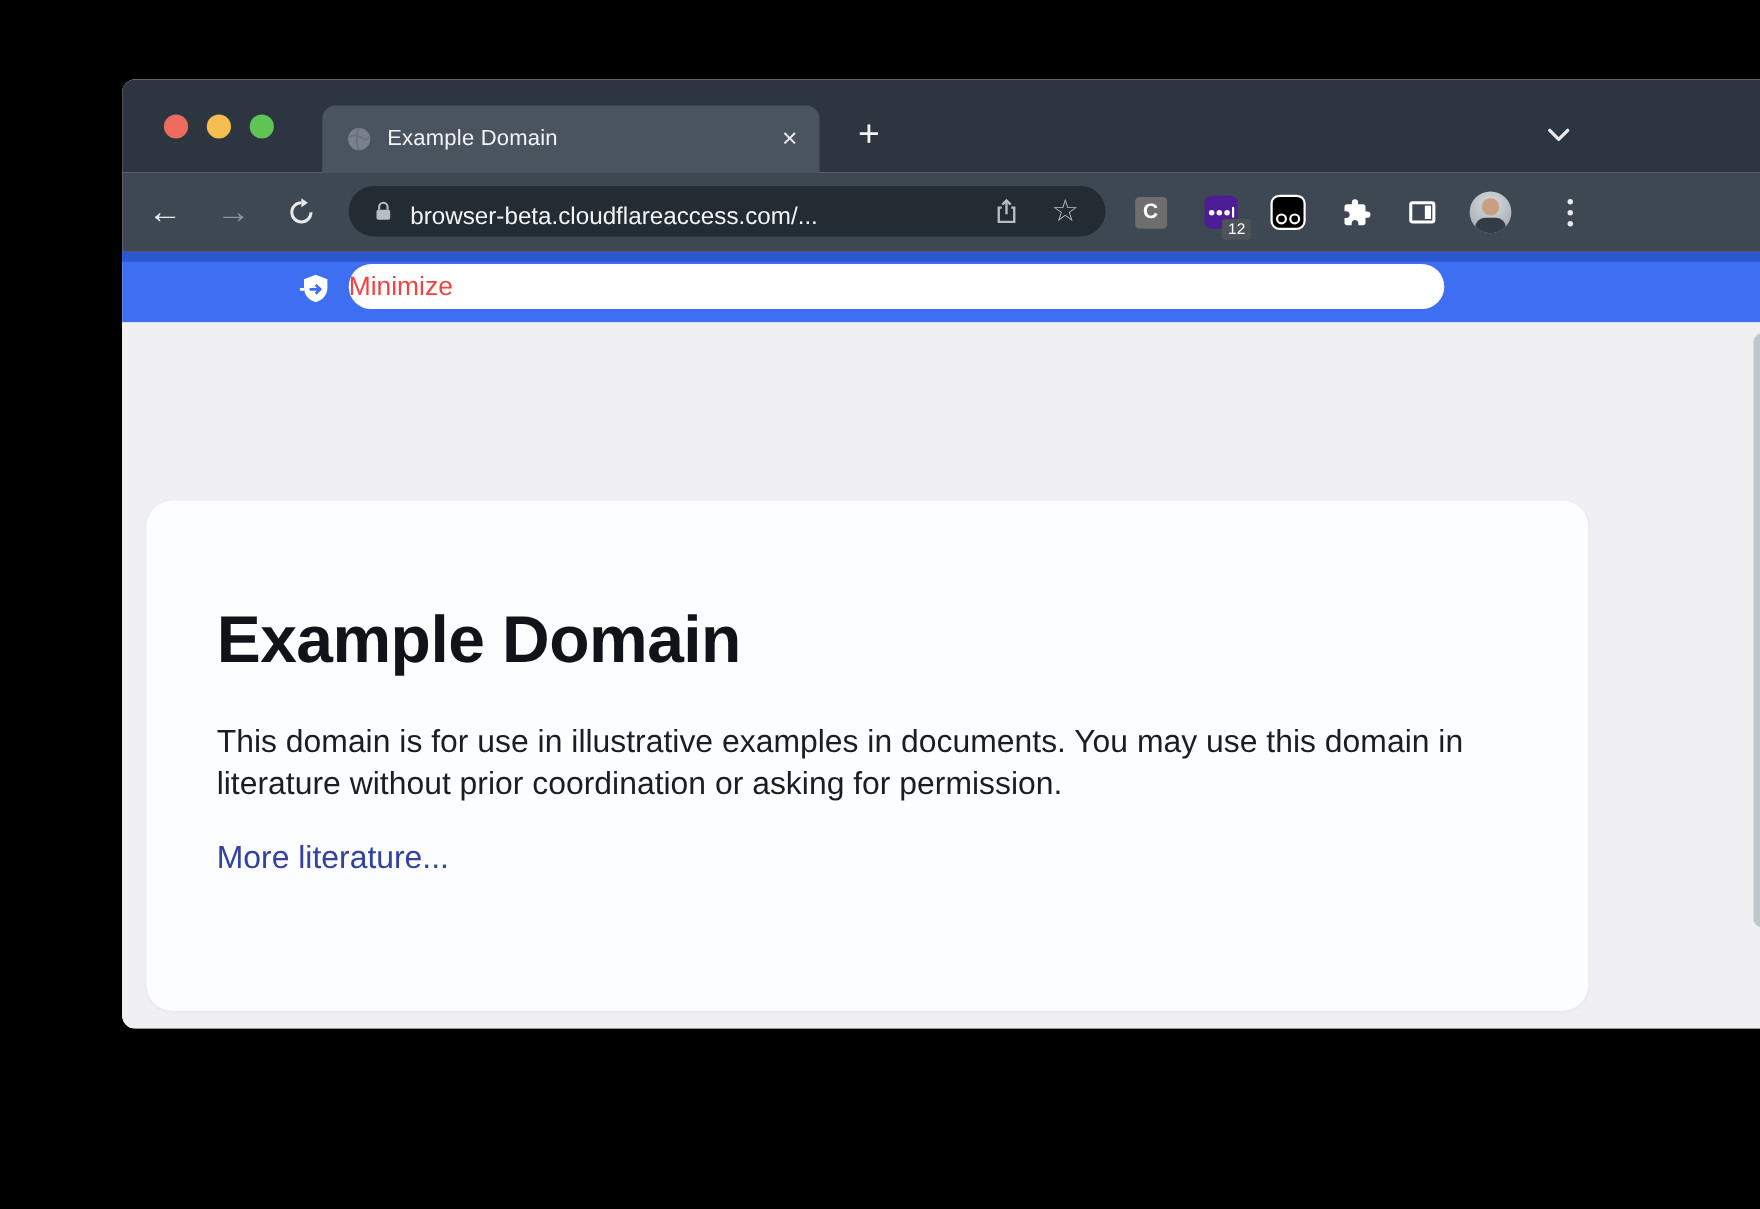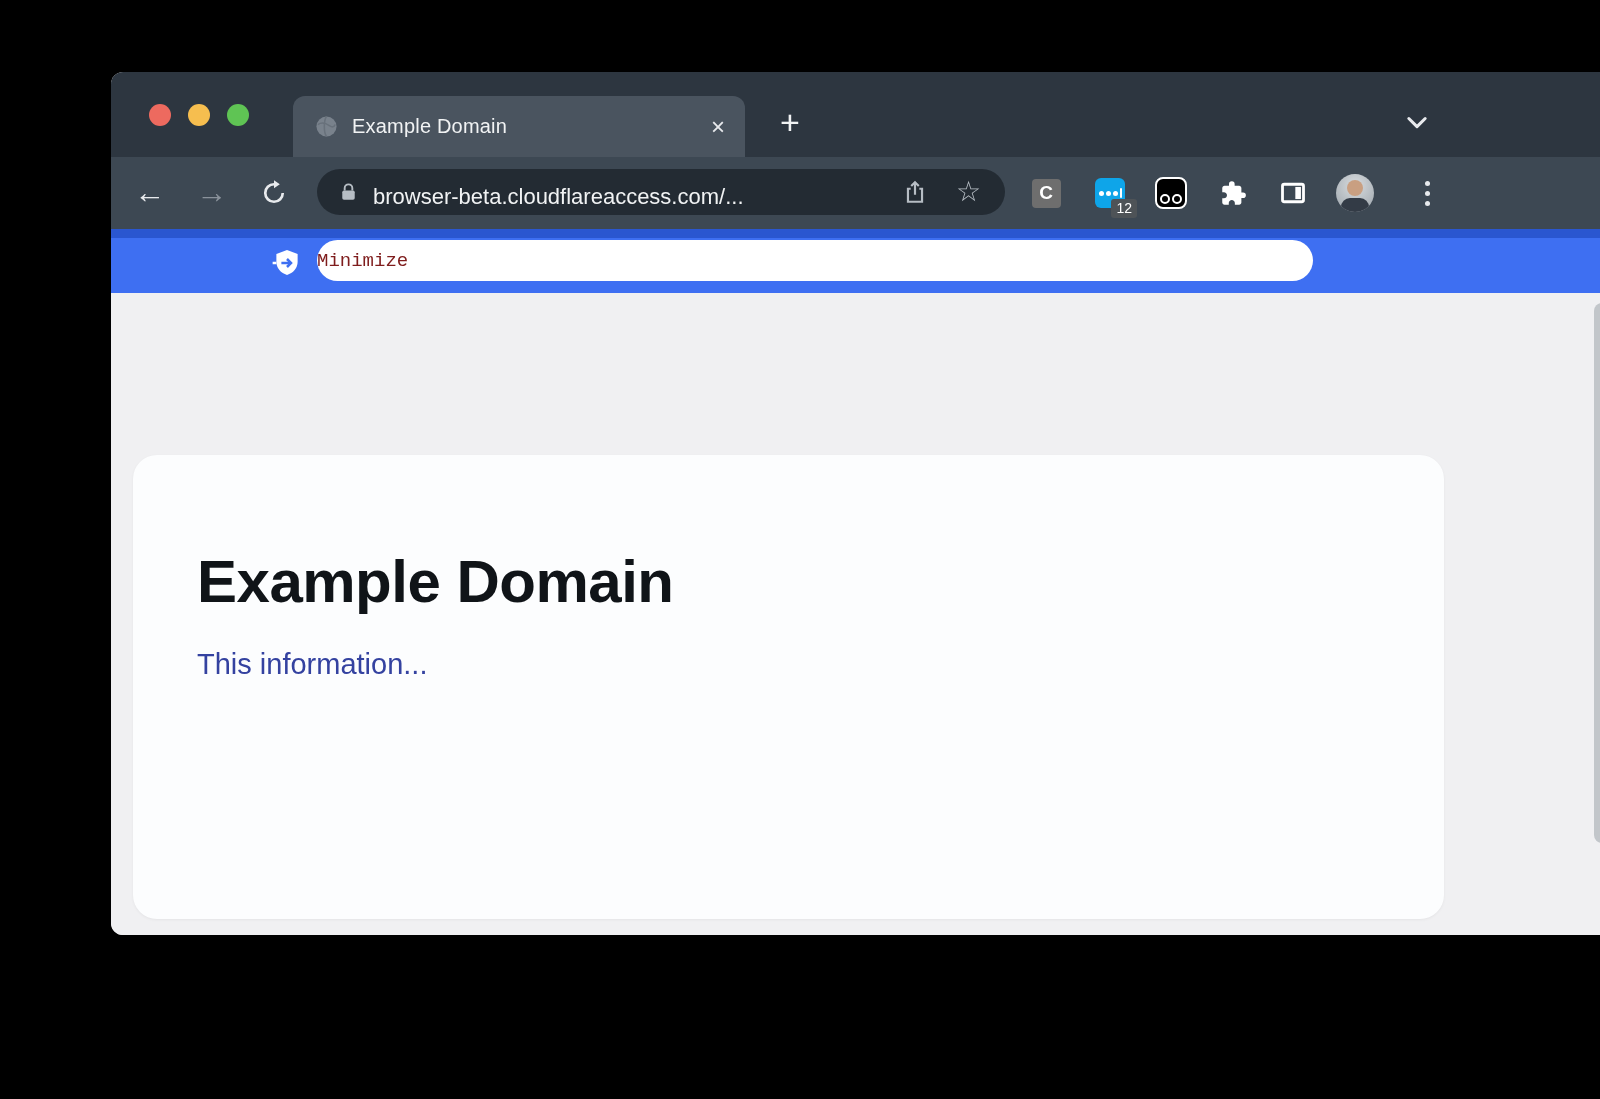--- a/index.html
+++ b/index.html
@@ -36,21 +36,21 @@
              border-radius:23px; background:#232b33; display:flex; align-items:center; }
   .lockwrap { margin-left:20px; display:flex; }
   .urltext { margin-left:13px; font-size:22px; color:#f1f3f4; flex:1; white-space:nowrap; overflow:hidden;margin-top:10px; }
   .sharewrap { margin-right:28px; display:flex; }
   .star { margin-right:24px; font-size:28px; color:#b7bec5; line-height:1; }
   .extbox { position:absolute; top:16px; width:40px; height:40px; display:flex;
             align-items:center; justify-content:center; }
   .ext-c-inner { width:29px; height:29px; background:#6e6e6e; border-radius:4px;
                  color:#fff; font-weight:bold; font-size:19px; display:flex;
                  align-items:center; justify-content:center; }
-  .lp { position:relative; width:30px; height:30px; background:#0ea5e9; border-radius:6px;
+  .lp { position:relative; width:30px; height:30px; background:#4c1d95; border-radius:6px;
         display:flex; align-items:center; justify-content:center; gap:2px; }
   .lp i { width:5px; height:5px; background:#fff; border-radius:50%; }
   .lp b { width:2px; height:10px; background:#fff; border-radius:1px; }
   .lp-badge { position:absolute; right:-12px; bottom:-10px; background:#4e5357; color:#fff;
               font-size:14px; padding:1px 5px; border-radius:3px; line-height:17px; }
   .oo { width:32px; height:32px; background:#000; border:2px solid #fff; border-radius:8px;
         display:flex; align-items:flex-end; justify-content:center; gap:2px; padding-bottom:3px; }
   .oo i { width:10px; height:10px; border:2.5px solid #fff; border-radius:50%; background:#000; }
   .avatar { position:relative; width:38px; height:38px; border-radius:50%; overflow:hidden;
             background:radial-gradient(circle at 50% 30%, #d8dcdf, #9aa2a9); }
@@ -61,21 +61,21 @@
   .menudots { display:flex; flex-direction:column; gap:5px; align-items:center; }
   .menudots i { width:5px; height:5px; background:#e8eaed; border-radius:50%; }
 
   
   .bluebar { position:relative; height:64px; background:#3e6ff2; }
   .bluestrip { position:absolute; top:0; left:0; right:0; height:9px; background:#2a56d0; }
   .shieldwrap { position:absolute; left:161px; top:19px; display:flex; }
   .innerpill { position:absolute; left:206px; top:11px; width:996px; height:41px;
                background:#fff; border-radius:21px; display:flex; align-items:center; }
   .inner-url { margin-left:21px; font-size:21px; color:#111; flex:1; }
-  .minimize { margin-right:22px; font-size:19px; color:#7f1d1d;font-family:Liberation Mono, monospace; }
+  .minimize { margin-right:22px; font-size:24px; color:#ef4444; }
 
   
   .content { position:relative; height:642px; background:#f0f0f2; }
   .card { position:absolute; left:22px; top:162px; width:1311px; height:464px;
           background:#fcfdfe; border-radius:24px; box-shadow:0 1px 3px rgba(0,0,0,.05);
           padding:92px 80px 0 64px; }
   .card h1 { font-size:60px; font-weight:bold; color:#101418; letter-spacing:-.5px; }
   .card p { margin-top:40px; font-size:29px; line-height:38px; color:#1a1e22; max-width:1155px; }
   .card a { display:inline-block; margin-top:32px; font-size:29px; color:#3442a0;
             text-decoration:none; cursor:pointer; }
@@ -205,19 +205,20 @@
         </svg>
       </span>
       <div class="innerpill">
         <span class="minimize">Minimize</span>
       </div>
     </div>
 
     <div class="content">
       <div class="card">
         <h1>Example Domain</h1>
-        <a>This information...</a>
+        <p>This domain is for use in illustrative examples in documents. You may use this domain in literature without prior coordination or asking for permission.</p>
+        <a>More literature...</a>
       </div>
       <div class="scrollbar"></div>
     </div>
 
   </div>
 </div>
 
 </body></html>

